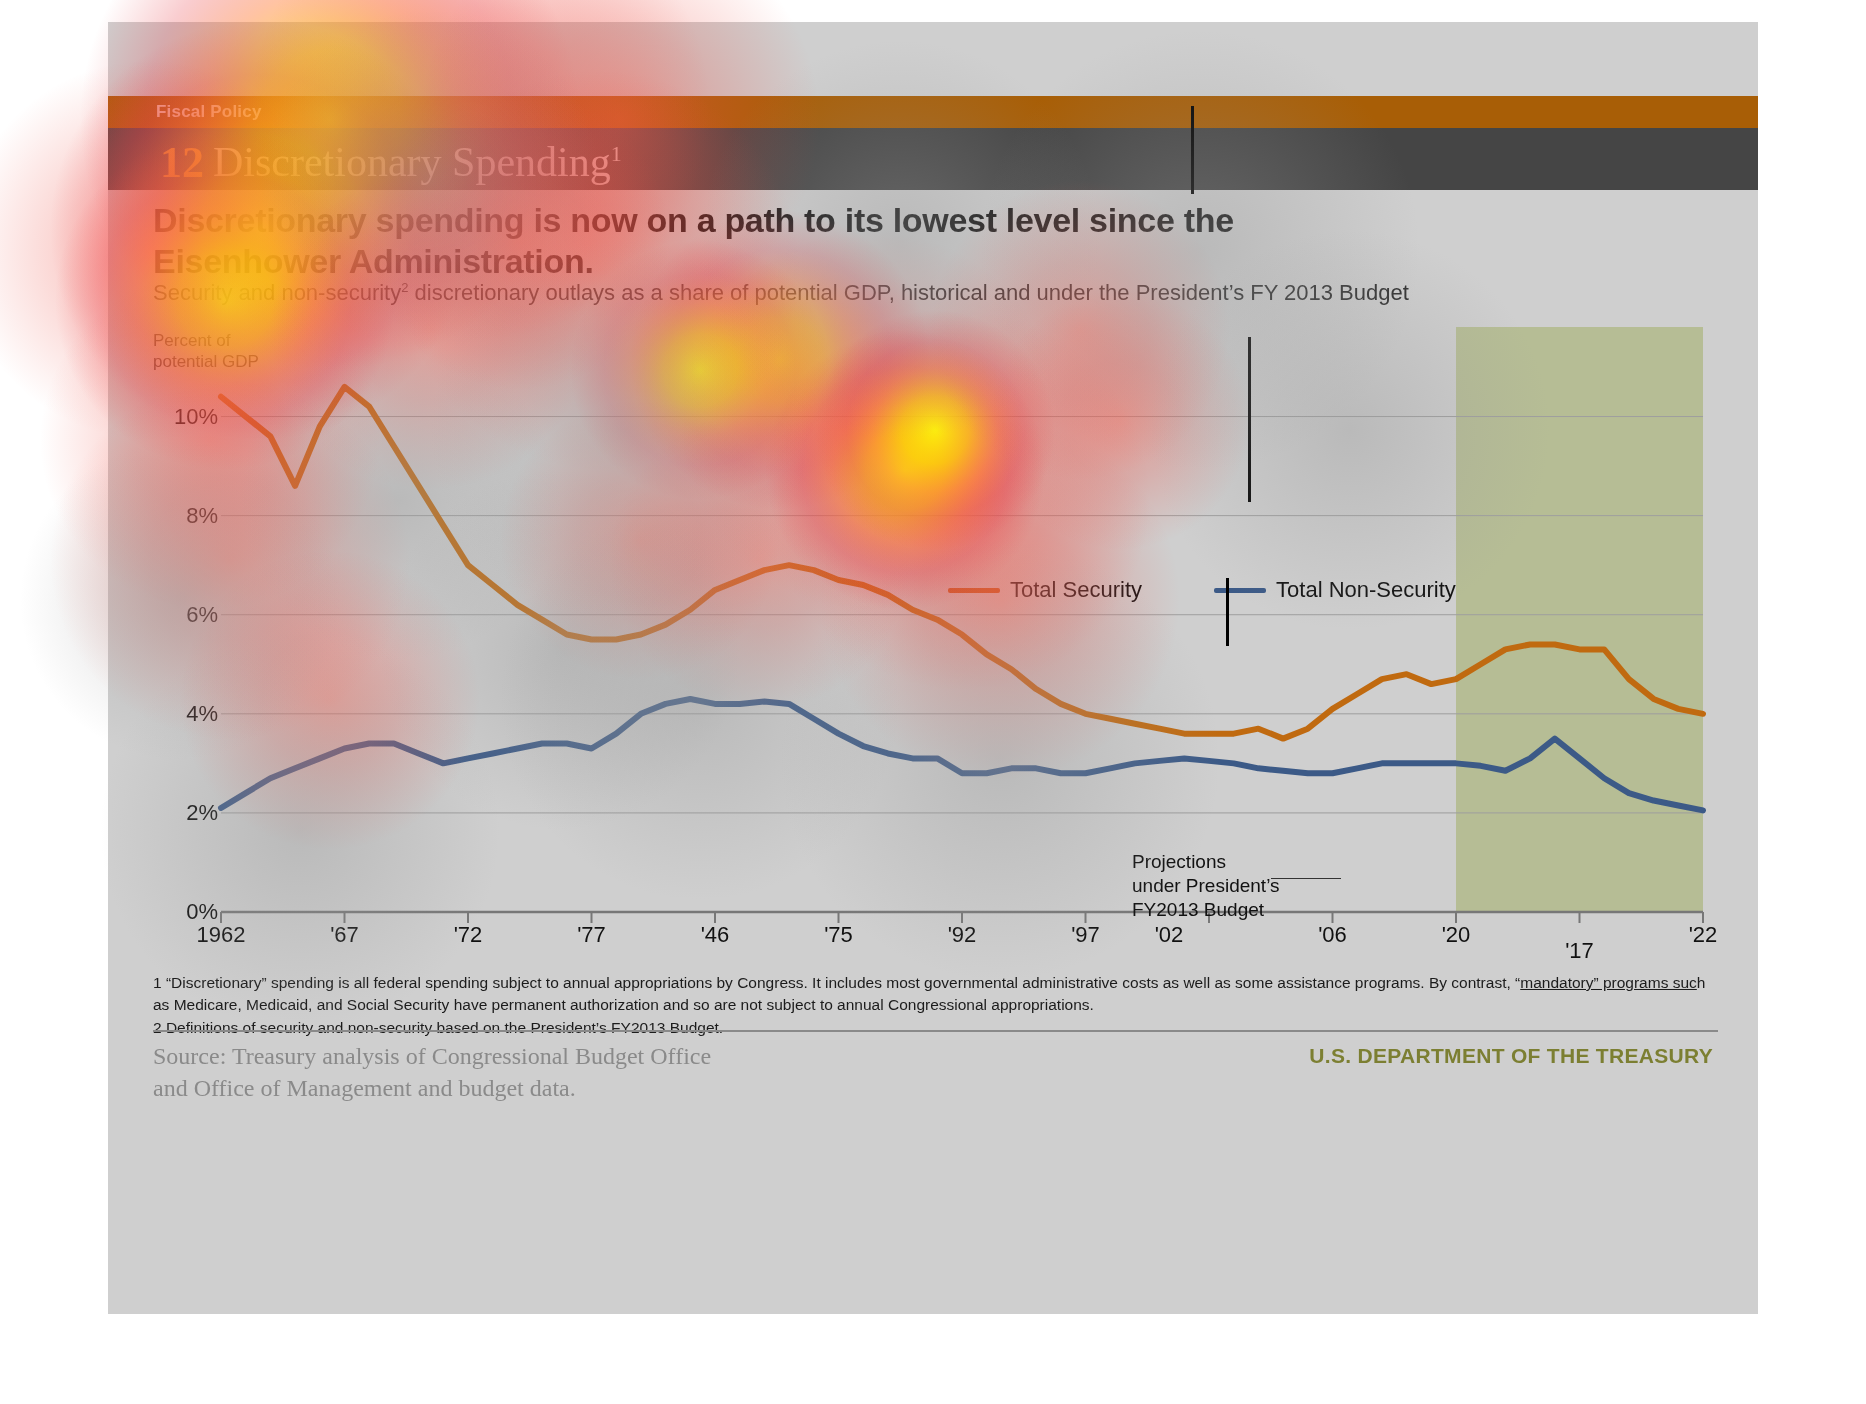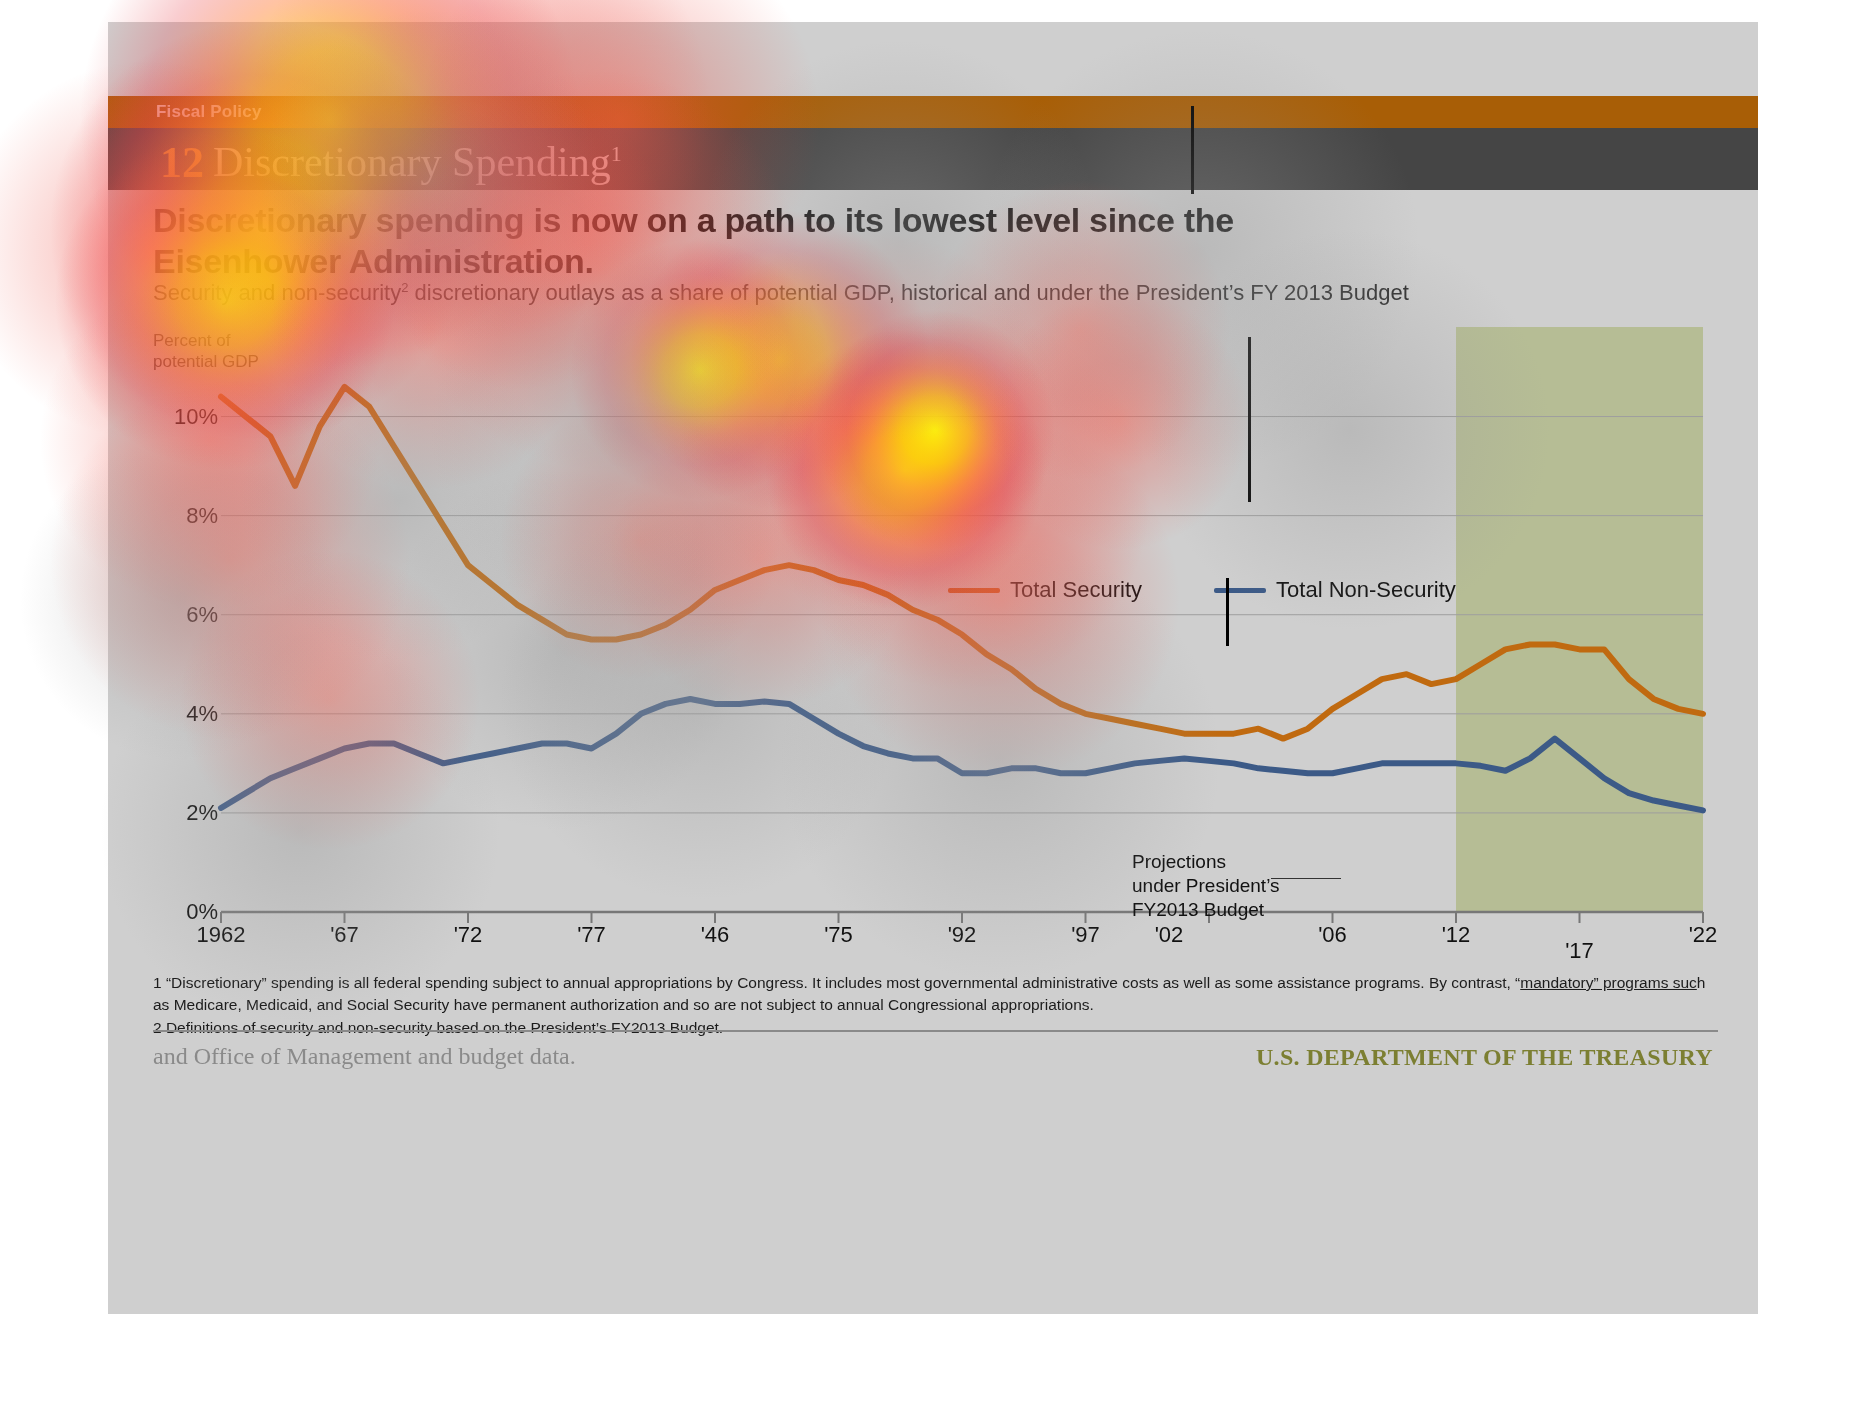--- a/index.html
+++ b/index.html
@@ -39,21 +39,21 @@
   #proj-leader{position:absolute;left:1163px;top:856px;width:70px;height:1px;background:#333;}
 
   
   .annot-v{position:absolute;background:#000;width:3px;}
 
   
   #footnotes{position:absolute;left:45px;top:950px;width:1565px;font-size:15.5px;color:#1c1c1c;line-height:1.45;}
   #footnotes u{text-decoration:underline;margin-top:29px;}
   #rule{position:absolute;left:45px;top:1008px;width:1565px;height:2px;background:#8a8a8a;}
   #source{position:absolute;left:45px;top:1018px;font-family:"Liberation Serif",serif;font-size:24px;color:#8a8a8a;line-height:1.35;}
-  #dept{position:absolute;right:45px;top:1022px;font-family:Liberation Serif, serif;font-size:24px;color:#7c7f32;font-weight:bold;letter-spacing:.3px;}
+  #dept{position:absolute;right:45px;top:1022px;font-family:Liberation Sans, sans-serif;font-size:21px;color:#7c7f32;font-weight:bold;letter-spacing:.3px;}
 
   
   #heat{position:absolute;left:0;top:0;width:1866px;height:1404px;pointer-events:none;mix-blend-mode:normal;}
 </style>
 </head>
 <body>
 
 <div id="slide">
 
   <div id="bar-orange"></div>
@@ -82,21 +82,21 @@
       <div class="xlab" style="left: 113px;">1962</div>
       <div class="xlab" style="left: 236.5px;">'67</div>
       <div class="xlab" style="left: 360px;">'72</div>
       <div class="xlab" style="left: 483.5px;">'77</div>
       <div class="xlab" style="left: 607px;">'46</div>
       <div class="xlab" style="left: 730.5px;">'75</div>
       <div class="xlab" style="left: 854px;">'92</div>
       <div class="xlab" style="left: 977.5px;">'97</div>
       <div class="xlab" style="left: 1061px;">'02</div>
       <div class="xlab" style="left: 1224.5px;">'06</div>
-      <div class="xlab" style="left: 1348px;">'12</div>
+      <div class="xlab" style="left: 1348px;">'20</div>
       <div class="xlab" style="left: 1471.5px; margin-top: 16px;">'17</div>
       <div class="xlab" style="left: 1595px;">'22</div>
     </div>
 
   <svg id="chart" viewBox="0 0 1560 620" preserveAspectRatio="none">
     <g id="gridlines">
         <rect x="1303" y="5" width="247" height="585" fill="#b6bd95"></rect>
         <line x1="68" x2="1550" y1="490.9090909090909" y2="490.9090909090909" stroke="#9e9e9e" stroke-width="1"></line>
         <line x1="68" x2="1550" y1="391.8181818181818" y2="391.8181818181818" stroke="#9e9e9e" stroke-width="1"></line>
         <line x1="68" x2="1550" y1="292.72727272727275" y2="292.72727272727275" stroke="#9e9e9e" stroke-width="1"></line>
@@ -147,20 +147,21 @@
   <div class="annot-v" style="left:1140px;top:315px;height:165px;"></div>
   <div class="annot-v" style="left:1118px;top:556px;height:68px;"></div>
 
   <div id="footnotes">
     <div><span>1 “Discretionary” spending is all federal spending subject to annual appropriations by Congress. It includes most governmental administrative costs as well as some assistance programs. By contrast, “</span><u>mandatory” programs suc</u><span>h as Medicare, Medicaid, and Social Security have permanent authorization and so are not subject to annual Congressional appropriations.</span></div>
     <div>2 Definitions of security and non-security based on the President’s FY2013 Budget.</div>
   </div>
 
   <div id="rule"></div>
   <div id="source">
+    <div>Source: Treasury analysis of Congressional Budget Office</div>
     <div>and Office of Management and budget data.</div>
   </div>
   <div id="dept">U.S. DEPARTMENT OF THE TREASURY</div>
 
 </div>
 
 <svg id="heat">
   <defs>
     <radialGradient id="hg" cx="50%" cy="50%" r="50%">
       <stop offset="0%" stop-color="#ffff00" stop-opacity="0.80"></stop>

